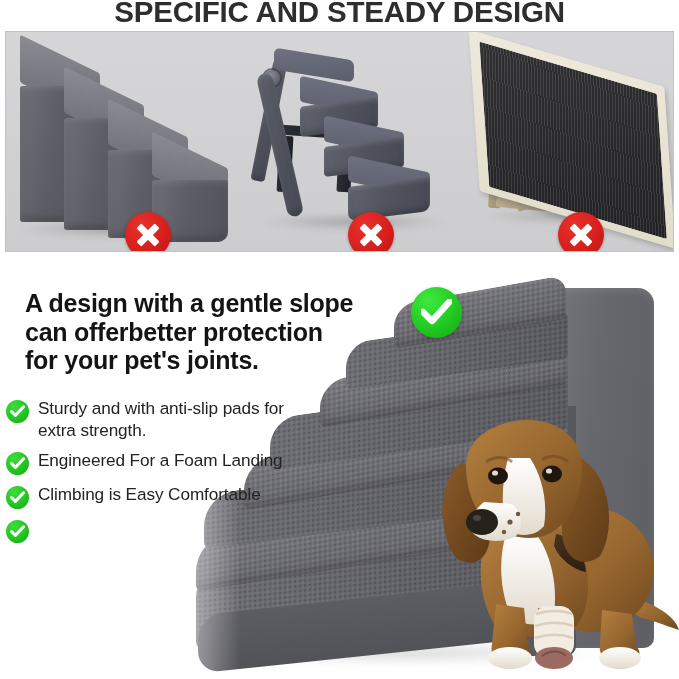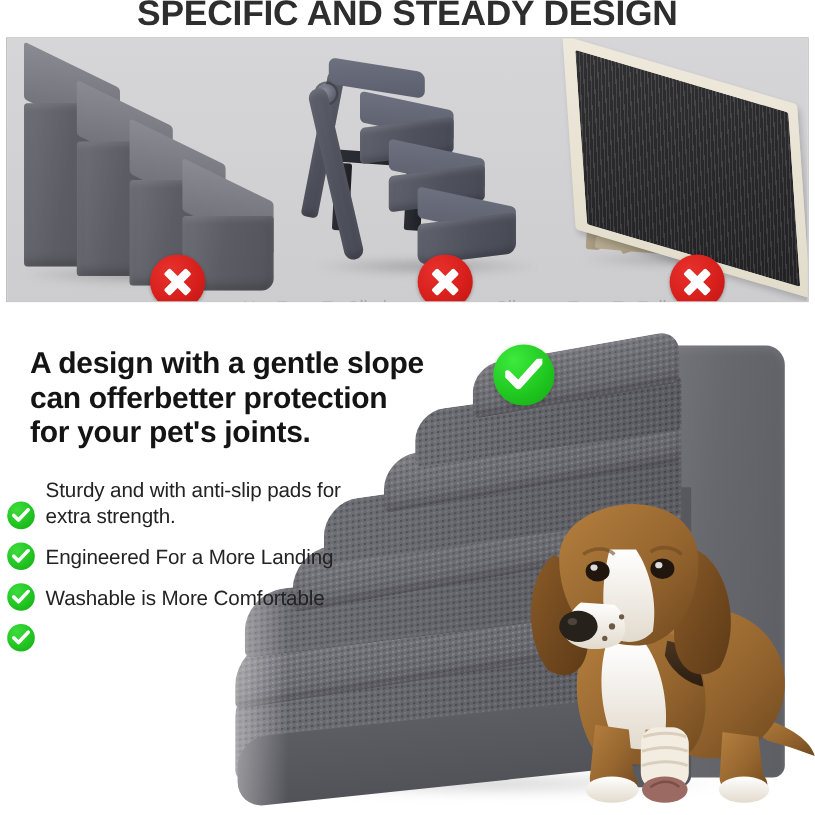--- a/index.html
+++ b/index.html
@@ -176,21 +176,21 @@
 
   #benefits {
     position: absolute;
     left: 6px; top: 398px;
     width: 312px;
     z-index: 8;
   }
   .benefit {
     position: relative;
     display: flex;
-    align-items: flex-end;
+    align-items: flex-start;
     margin-bottom: 9px;
   }
   .check-badge {
     flex: 0 0 auto;
     position: relative;
     width: 23px; height: 23px;
     margin-top: 2px; margin-right: 9px;
     border-radius: 50%;
     background: radial-gradient(circle at 35% 28%, #3ddc3d 0%, #22c522 55%, #15a715 100%);
   }
@@ -484,29 +484,29 @@
           </svg>
       </span>
       <span class="benefit-text">Sturdy and with anti-slip pads for extra strength.</span>
     </div>
     <div class="benefit">
       <span class="check-badge">
         <svg width="15" height="13" viewBox="0 0 15 13">
             <path d="M1.5 6.5 L5.4 10.4 L13.5 1.8" stroke="#ffffff" stroke-width="3" stroke-linecap="round" stroke-linejoin="round" fill="none"></path>
           </svg>
       </span>
-      <span class="benefit-text">Engineered For a More Landing</span>
+      <span class="benefit-text">Engineered For a Foam Landing</span>
     </div>
     <div class="benefit">
       <span class="check-badge">
         <svg width="15" height="13" viewBox="0 0 15 13">
             <path d="M1.5 6.5 L5.4 10.4 L13.5 1.8" stroke="#ffffff" stroke-width="3" stroke-linecap="round" stroke-linejoin="round" fill="none"></path>
           </svg>
       </span>
-      <span class="benefit-text">Washable is More Comfortable</span>
+      <span class="benefit-text">Climbing is Easy Comfortable</span>
     </div>
     <div class="benefit">
       <span class="check-badge">
         <svg width="15" height="13" viewBox="0 0 15 13">
             <path d="M1.5 6.5 L5.4 10.4 L13.5 1.8" stroke="#ffffff" stroke-width="3" stroke-linecap="round" stroke-linejoin="round" fill="none"></path>
           </svg>
       </span>
     </div>
   </div>
 

